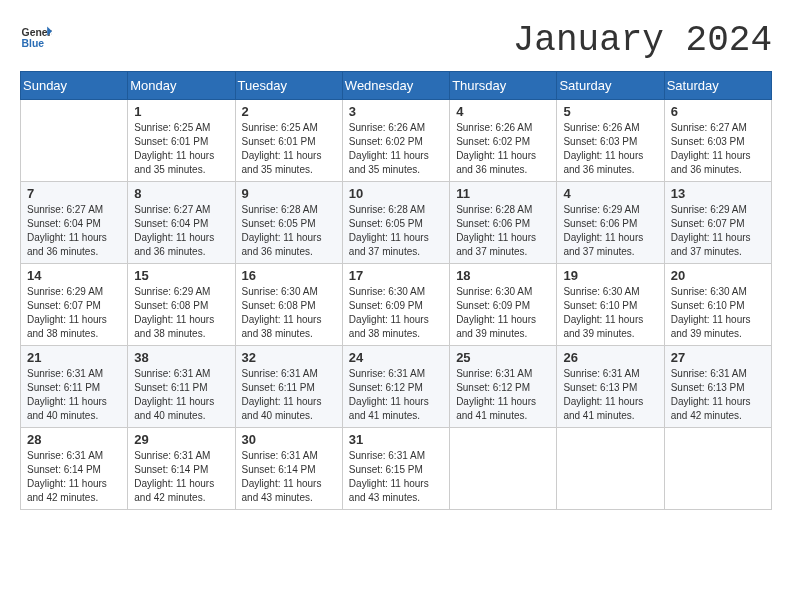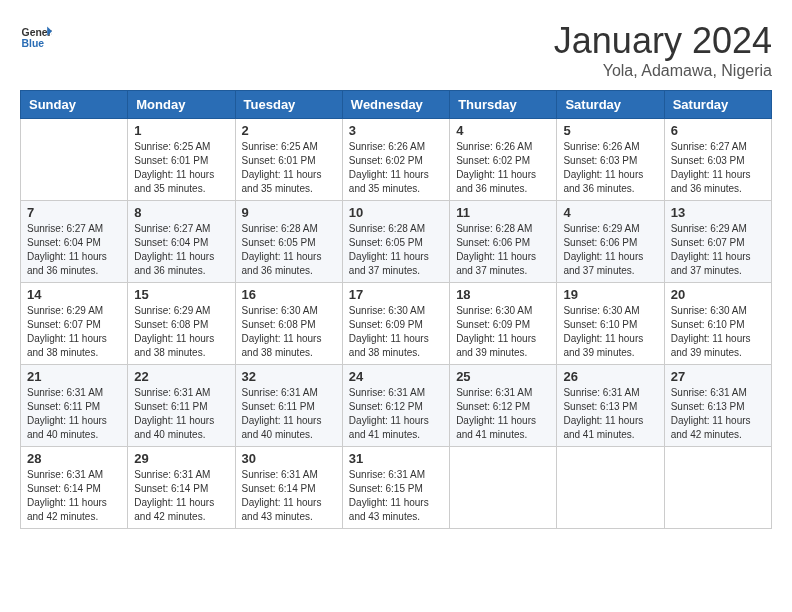--- a/index.html
+++ b/index.html
@@ -20,41 +20,42 @@
       display: flex;
       align-items: center;
       gap: 4px;
     }
     .logo-icon {
       width: 32px;
       height: 32px;
     }
     .title-block {
       text-align: right;
+      font-family: Liberation Mono, monospace;
     }
     .main-title {
       font-size: 36px;
       font-weight: normal;
       color: #333;
     }
     .subtitle {
       font-size: 16px;
       color: #555;
     }
     .calendar {
       width: 100%;
       border-collapse: collapse;
       border: 1px solid #ccc;
     }
     .calendar th {
       background-color: #2a6db5;
       color: #fff;
       font-size: 13px;
-      font-weight: bold;
-      padding: 6px 8px;
+      font-weight: normal;
+      padding: 6px 2px;
       border: 1px solid #1e5a9a;
       text-align: left;
     }
     .calendar td {
       border: 1px solid #ccc;
       vertical-align: top;
       padding: 4px 6px;
       width: calc(100% / 7);
       font-size: 10.5px;
       color: #333;
@@ -84,21 +85,20 @@
 <div class="header">
   <div class="logo">
     <svg class="logo-icon" viewBox="0 0 40 40">
       <text x="2" y="20" font-size="13" font-weight="bold" fill="#333">General</text>
       <text x="2" y="34" font-size="13" font-weight="bold" fill="#2a6db5">Blue</text>
       <polygon points="34,8 40,14 34,20" fill="#2a6db5"></polygon>
     </svg>
   </div>
   <div class="title-block">
     <div class="main-title">January 2024</div>
-    <div class="subtitle">Yola, Adamawa, Nigeria</div>
   </div>
 </div>
 
 <table class="calendar">
   <thead>
     <tr>
     <th>Sunday</th>
         <th>Monday</th>
         <th>Tuesday</th>
         <th>Wednesday</th>
@@ -236,21 +236,21 @@
         </td>
       </tr>
       <tr>
         <td>
           <div class="day-number">21</div>
           <div class="day-info" style="white-space: pre-line;">Sunrise: 6:31 AM
 Sunset: 6:11 PM
 Daylight: 11 hours and 40 minutes.</div>
         </td>
         <td>
-          <div class="day-number">22</div>
+          <div class="day-number">38</div>
           <div class="day-info" style="white-space: pre-line;">Sunrise: 6:31 AM
 Sunset: 6:11 PM
 Daylight: 11 hours and 40 minutes.</div>
         </td>
         <td>
           <div class="day-number">32</div>
           <div class="day-info" style="white-space: pre-line;">Sunrise: 6:31 AM
 Sunset: 6:11 PM
 Daylight: 11 hours and 40 minutes.</div>
         </td>

